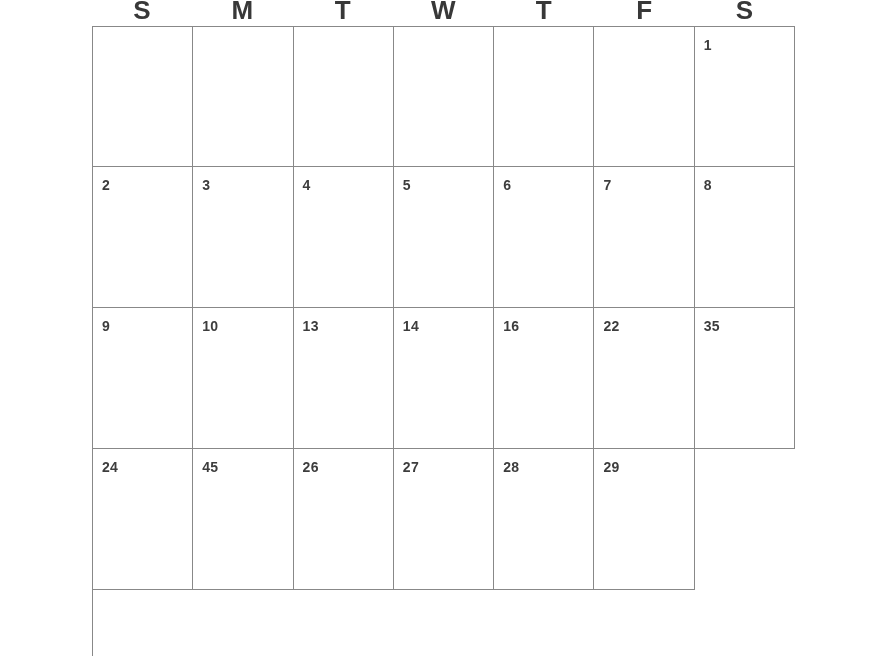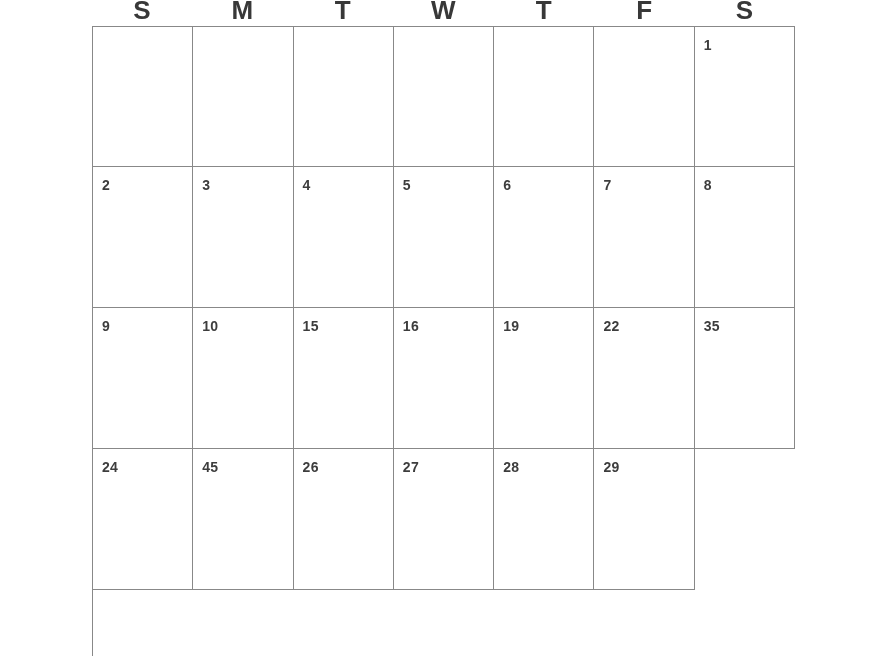--- a/index.html
+++ b/index.html
@@ -98,23 +98,23 @@
       <div class="day-cell"><span class="day-number">1</span></div>
       <div class="day-cell"><span class="day-number">2</span></div>
       <div class="day-cell"><span class="day-number">3</span></div>
       <div class="day-cell"><span class="day-number">4</span></div>
       <div class="day-cell"><span class="day-number">5</span></div>
       <div class="day-cell"><span class="day-number">6</span></div>
       <div class="day-cell"><span class="day-number">7</span></div>
       <div class="day-cell"><span class="day-number">8</span></div>
       <div class="day-cell"><span class="day-number">9</span></div>
       <div class="day-cell"><span class="day-number">10</span></div>
-      <div class="day-cell"><span class="day-number">15</span></div>
+      <div class="day-cell"><span class="day-number">13</span></div>
+      <div class="day-cell"><span class="day-number">14</span></div>
       <div class="day-cell"><span class="day-number">16</span></div>
-      <div class="day-cell"><span class="day-number">19</span></div>
       <div class="day-cell"><span class="day-number">22</span></div>
       <div class="day-cell"><span class="day-number">35</span></div>
       <div class="day-cell"><span class="day-number">24</span></div>
       <div class="day-cell"><span class="day-number">45</span></div>
       <div class="day-cell"><span class="day-number">26</span></div>
       <div class="day-cell"><span class="day-number">27</span></div>
       <div class="day-cell"><span class="day-number">28</span></div>
       <div class="day-cell"><span class="day-number">29</span></div>
     </div>
   <div class="bottom-cut"></div>

